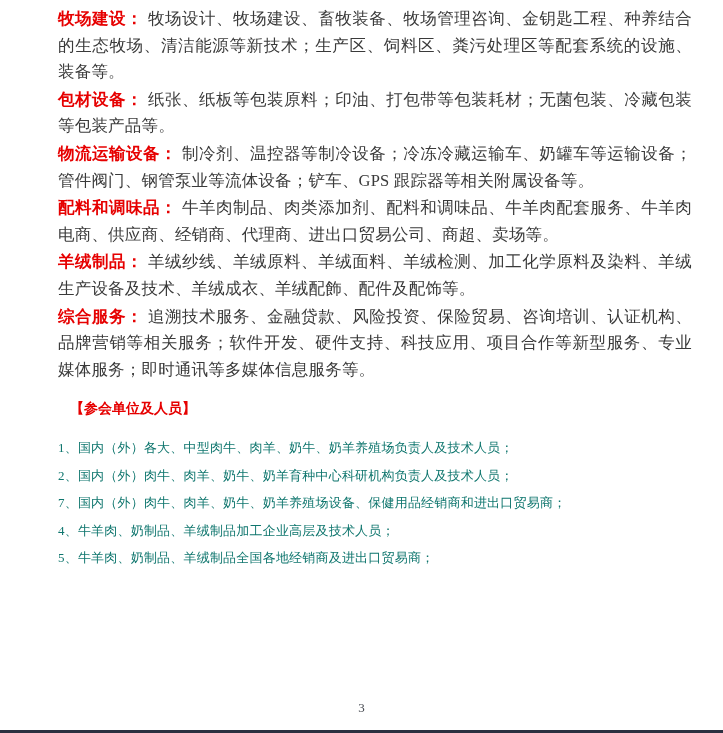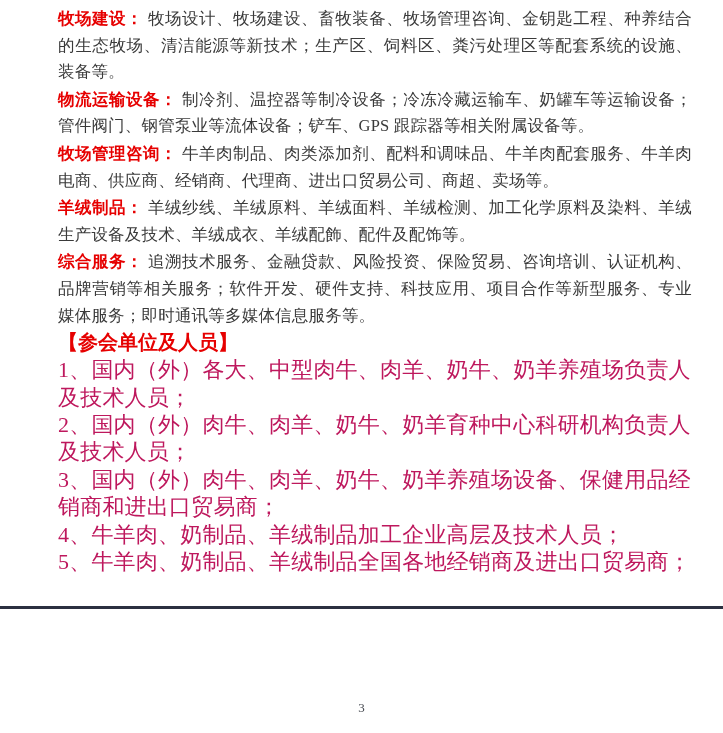--- a/index.html
+++ b/index.html
@@ -5,21 +5,21 @@
 <style>
   html, body { margin: 0; padding: 0; }
   body {
     width: 723px; height: 733px;
     background: #ffffff;
     overflow: hidden;
     font-family: "Liberation Serif", "DejaVu Serif", serif;
   }
   .page {
     position: relative;
-    width: 723px; height: 609px;
+    width: 723px; height: 733px;
     background: #ffffff;
   }
   .content {
     position: absolute;
     left: 58px; top: 5px;
     width: 634px;
   }
   .para {
     margin: 0;
     font-size: 16.5px;
@@ -28,32 +28,32 @@
     text-align: justify;
     letter-spacing: 0.2px;
   }
   .cat-label {
     font-family: "Liberation Sans", "DejaVu Sans", sans-serif;
     font-weight: bold;
     color: #e60000;
     margin-right: 5px;
   }
   .attendees-heading {
-    margin: 0;
+    margin: 12px;
     font-family: "Liberation Sans", "DejaVu Sans", sans-serif;
     font-weight: bold;
-    font-size: 20px;
+    font-size: 14px;
     line-height: 27px;
     color: #e60000;
   }
   .list-item {
     margin: 0;
-    font-size: 22px;
+    font-size: 13px;
     line-height: 27.4px;
-    color: #be185d;
+    color: #0f766e;
     letter-spacing: 0.2px;
   }
   .page-number {
     position: absolute;
     left: 0; right: 0;
     top: 700px;
     text-align: center;
     font-size: 13px;
     color: #44484f;
   }
@@ -66,35 +66,36 @@
 </style>
 </head>
 <body>
 
 <div class="page">
   <div class="content">
 
     <p class="para"><span class="cat-label">牧场建设：</span><span>牧场设计、牧场建设、畜牧装备、牧场管理咨询、金钥匙工程、种养结合的生态牧场、清洁能源等新技术；生产区、饲料区、粪污处理区等配套系统的设施、装备等。</span></p>
 
 
+    <p class="para"><span class="cat-label">包材设备：</span><span>纸张、纸板等包装原料；印油、打包带等包装耗材；无菌包装、冷藏包装等包装产品等。</span></p>
 
     <p class="para"><span class="cat-label">物流运输设备：</span><span>制冷剂、温控器等制冷设备；冷冻冷藏运输车、奶罐车等运输设备；管件阀门、钢管泵业等流体设备；铲车、GPS 跟踪器等相关附属设备等。</span></p>
 
-    <p class="para"><span class="cat-label">牧场管理咨询：</span><span>牛羊肉制品、肉类添加剂、配料和调味品、牛羊肉配套服务、牛羊肉电商、供应商、经销商、代理商、进出口贸易公司、商超、卖场等。</span></p>
+    <p class="para"><span class="cat-label">配料和调味品：</span><span>牛羊肉制品、肉类添加剂、配料和调味品、牛羊肉配套服务、牛羊肉电商、供应商、经销商、代理商、进出口贸易公司、商超、卖场等。</span></p>
 
     <p class="para"><span class="cat-label">羊绒制品：</span><span>羊绒纱线、羊绒原料、羊绒面料、羊绒检测、加工化学原料及染料、羊绒生产设备及技术、羊绒成衣、羊绒配飾、配件及配饰等。</span></p>
 
 
     <p class="para"><span class="cat-label">综合服务：</span><span>追溯技术服务、金融贷款、风险投资、保险贸易、咨询培训、认证机构、品牌营销等相关服务；软件开发、硬件支持、科技应用、项目合作等新型服务、专业媒体服务；即时通讯等多媒体信息服务等。</span></p>
 
     <p class="attendees-heading">【参会单位及人员】</p>
 
     <p class="list-item">1、国内（外）各大、中型肉牛、肉羊、奶牛、奶羊养殖场负责人及技术人员；</p>
     <p class="list-item">2、国内（外）肉牛、肉羊、奶牛、奶羊育种中心科研机构负责人及技术人员；</p>
-    <p class="list-item">3、国内（外）肉牛、肉羊、奶牛、奶羊养殖场设备、保健用品经销商和进出口贸易商；</p>
+    <p class="list-item">7、国内（外）肉牛、肉羊、奶牛、奶羊养殖场设备、保健用品经销商和进出口贸易商；</p>
     <p class="list-item">4、牛羊肉、奶制品、羊绒制品加工企业高层及技术人员；</p>
     <p class="list-item">5、牛羊肉、奶制品、羊绒制品全国各地经销商及进出口贸易商；</p>
 
   </div>
 
   <div class="page-number">3</div>
   <div class="bottom-line"></div>
 </div>
 
 </body></html>

